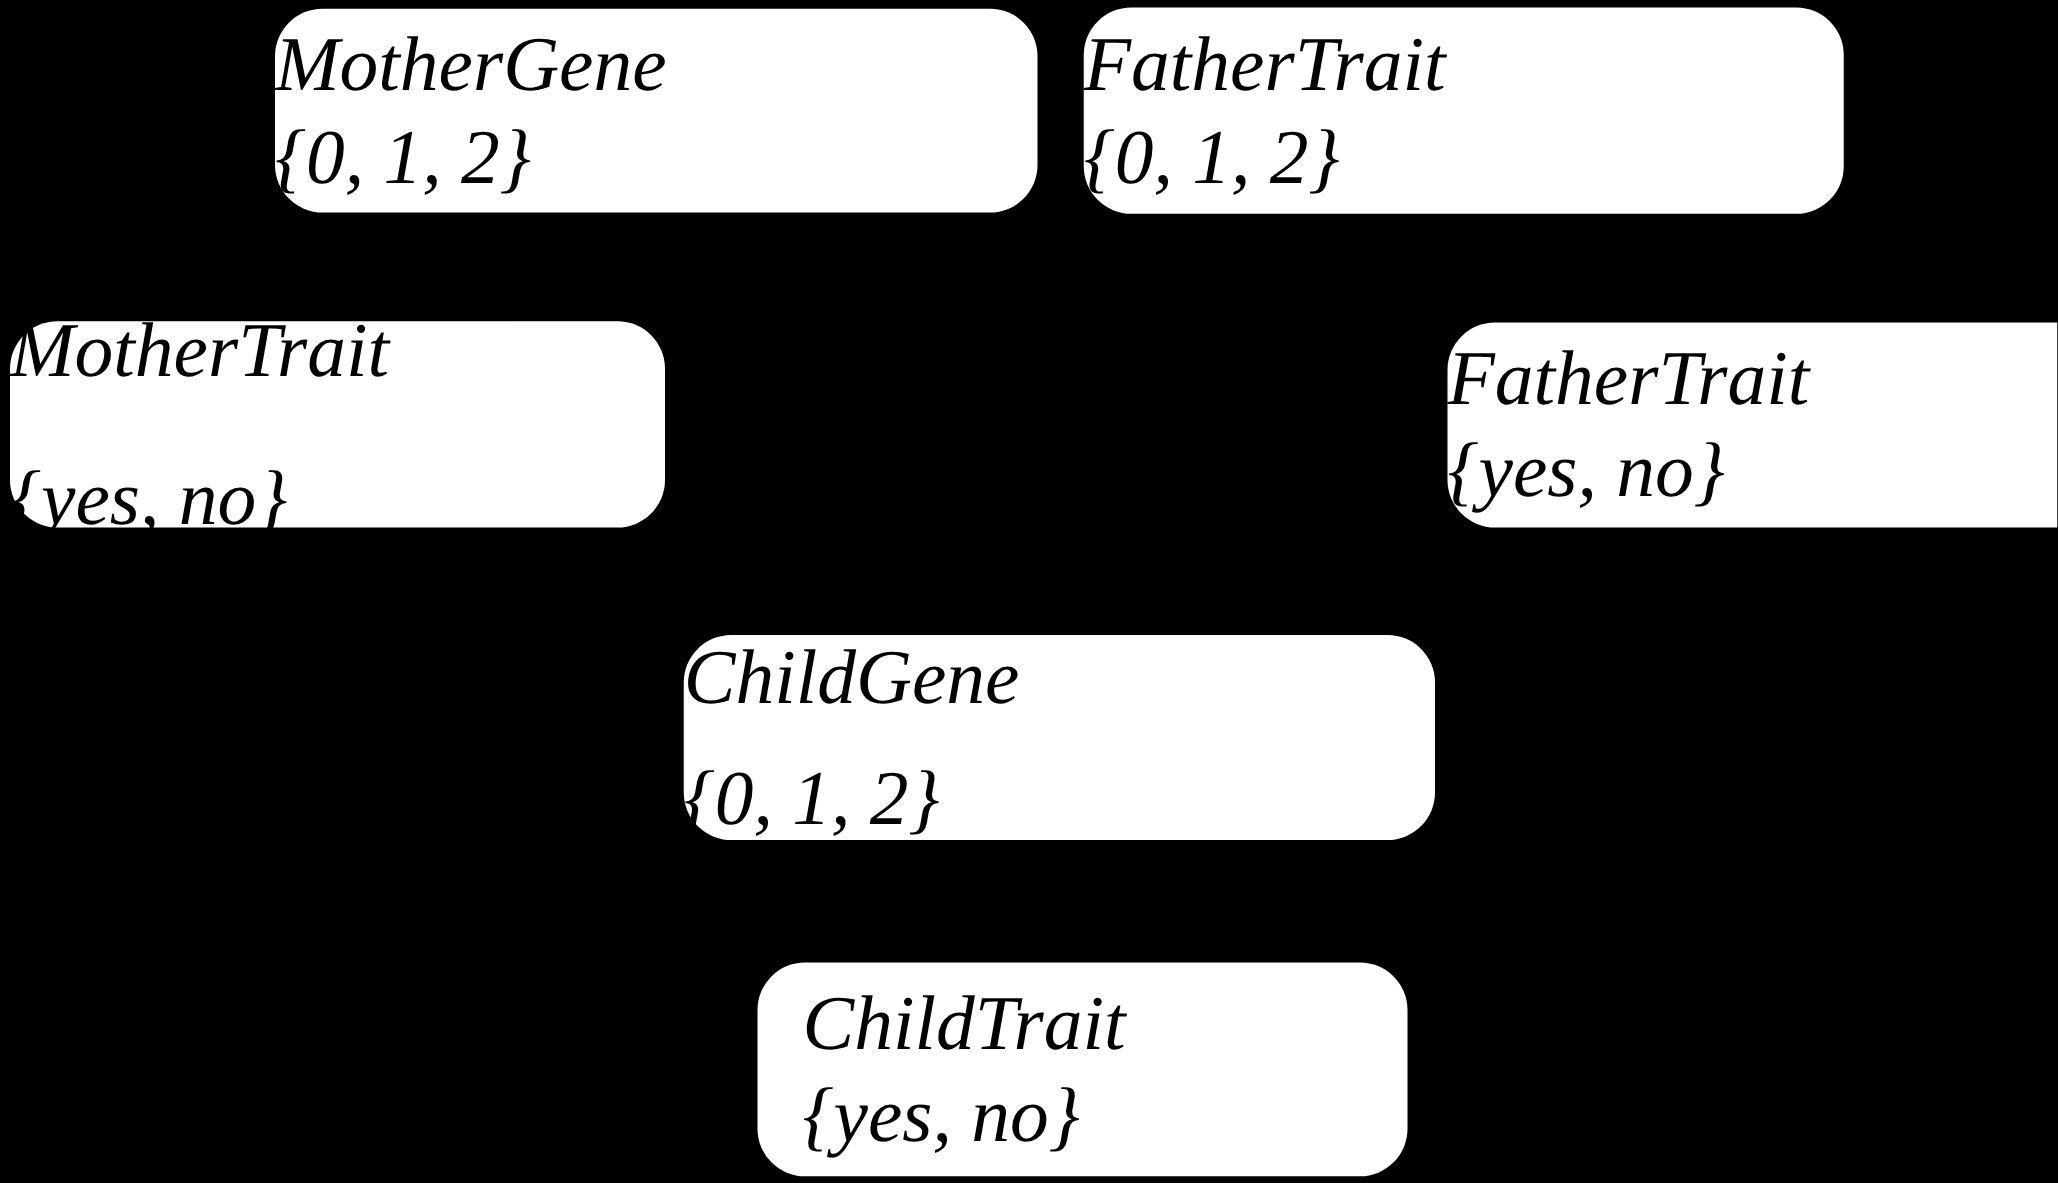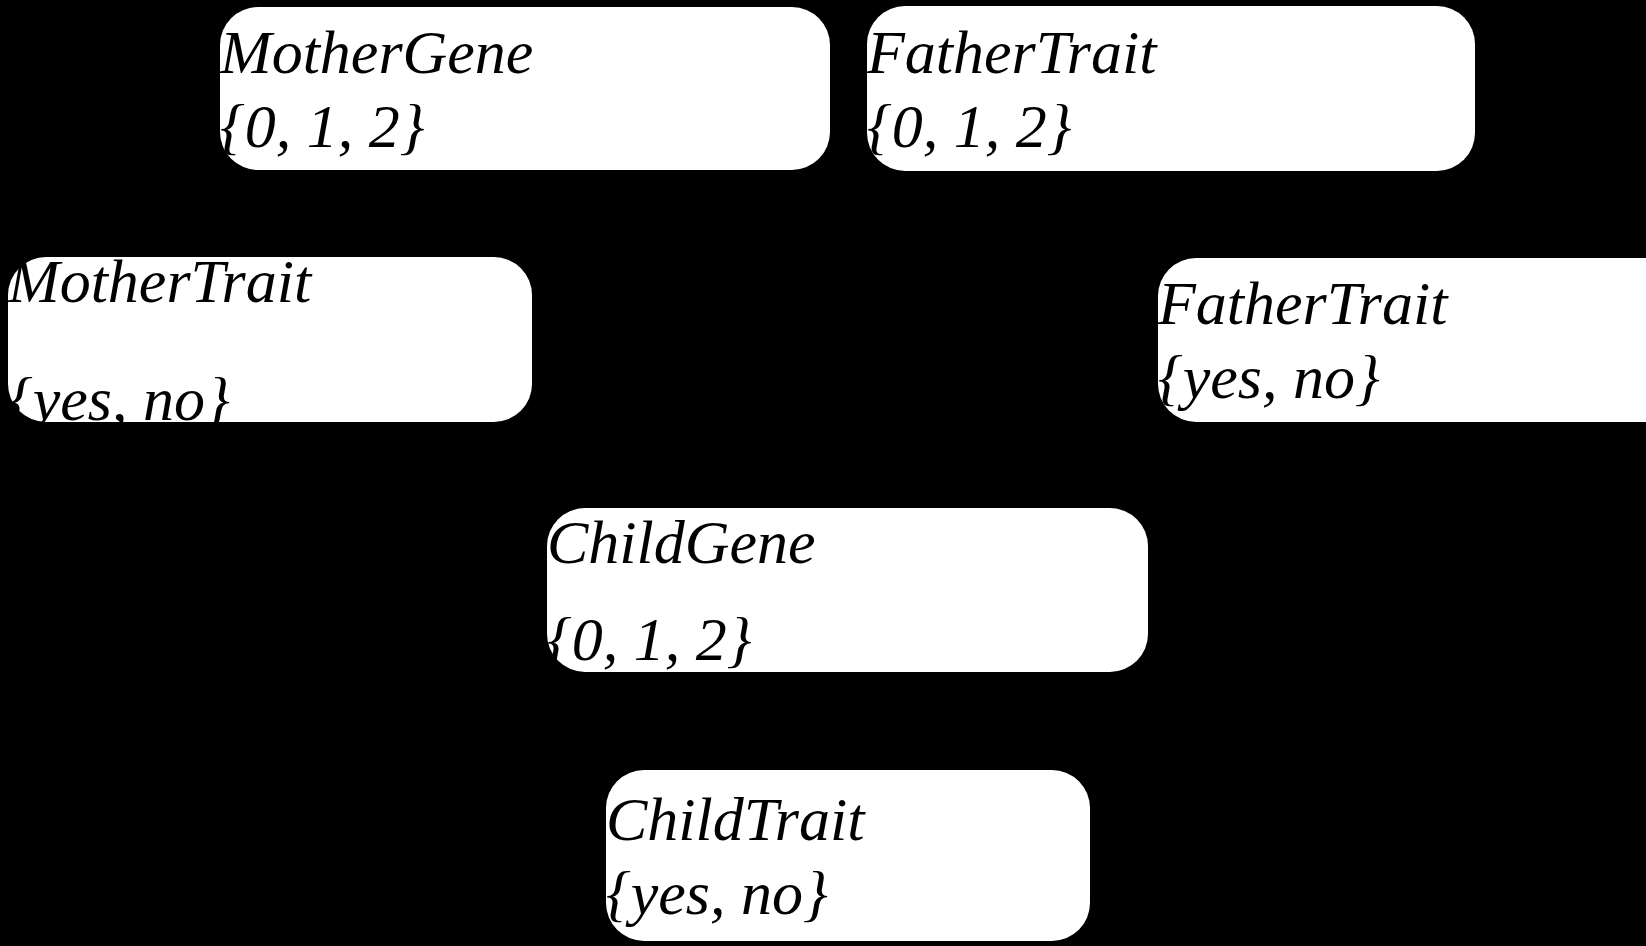--- a/index.html
+++ b/index.html
@@ -31,21 +31,21 @@
   }
   .node .title, .node .values {
     display: block;
     white-space: nowrap;
   }
   .node-mother-gene  { left: 220px;  top: 7px;   width: 610px; height: 163px; }
   .node-father-gene  { left: 867px;  top: 6px;   width: 608px; height: 165px; }
   .node-mother-trait { left: 8px;    top: 257px; width: 524px; height: 165px; gap: 44px; }
   .node-father-trait { left: 1116px; top: 258px; width: 526px; height: 164px; margin-left: 42px; }
   .node-child-gene   { left: 547px;  top: 508px; width: 601px; height: 164px; gap: 23px; }
-  .node-child-trait  { left: 606px;  top: 770px; width: 484px; height: 171px; }
+  .node-child-trait  { left: 606px;  top: 770px; width: 484px; height: 171px; padding-left: 36px; }
 </style>
 </head>
 <body>
 
 <div class="canvas">
 
   <div class="node node-mother-gene">
     <span class="title">MotherGene</span>
     <span class="values">{0, 1, 2}</span>
   </div>

